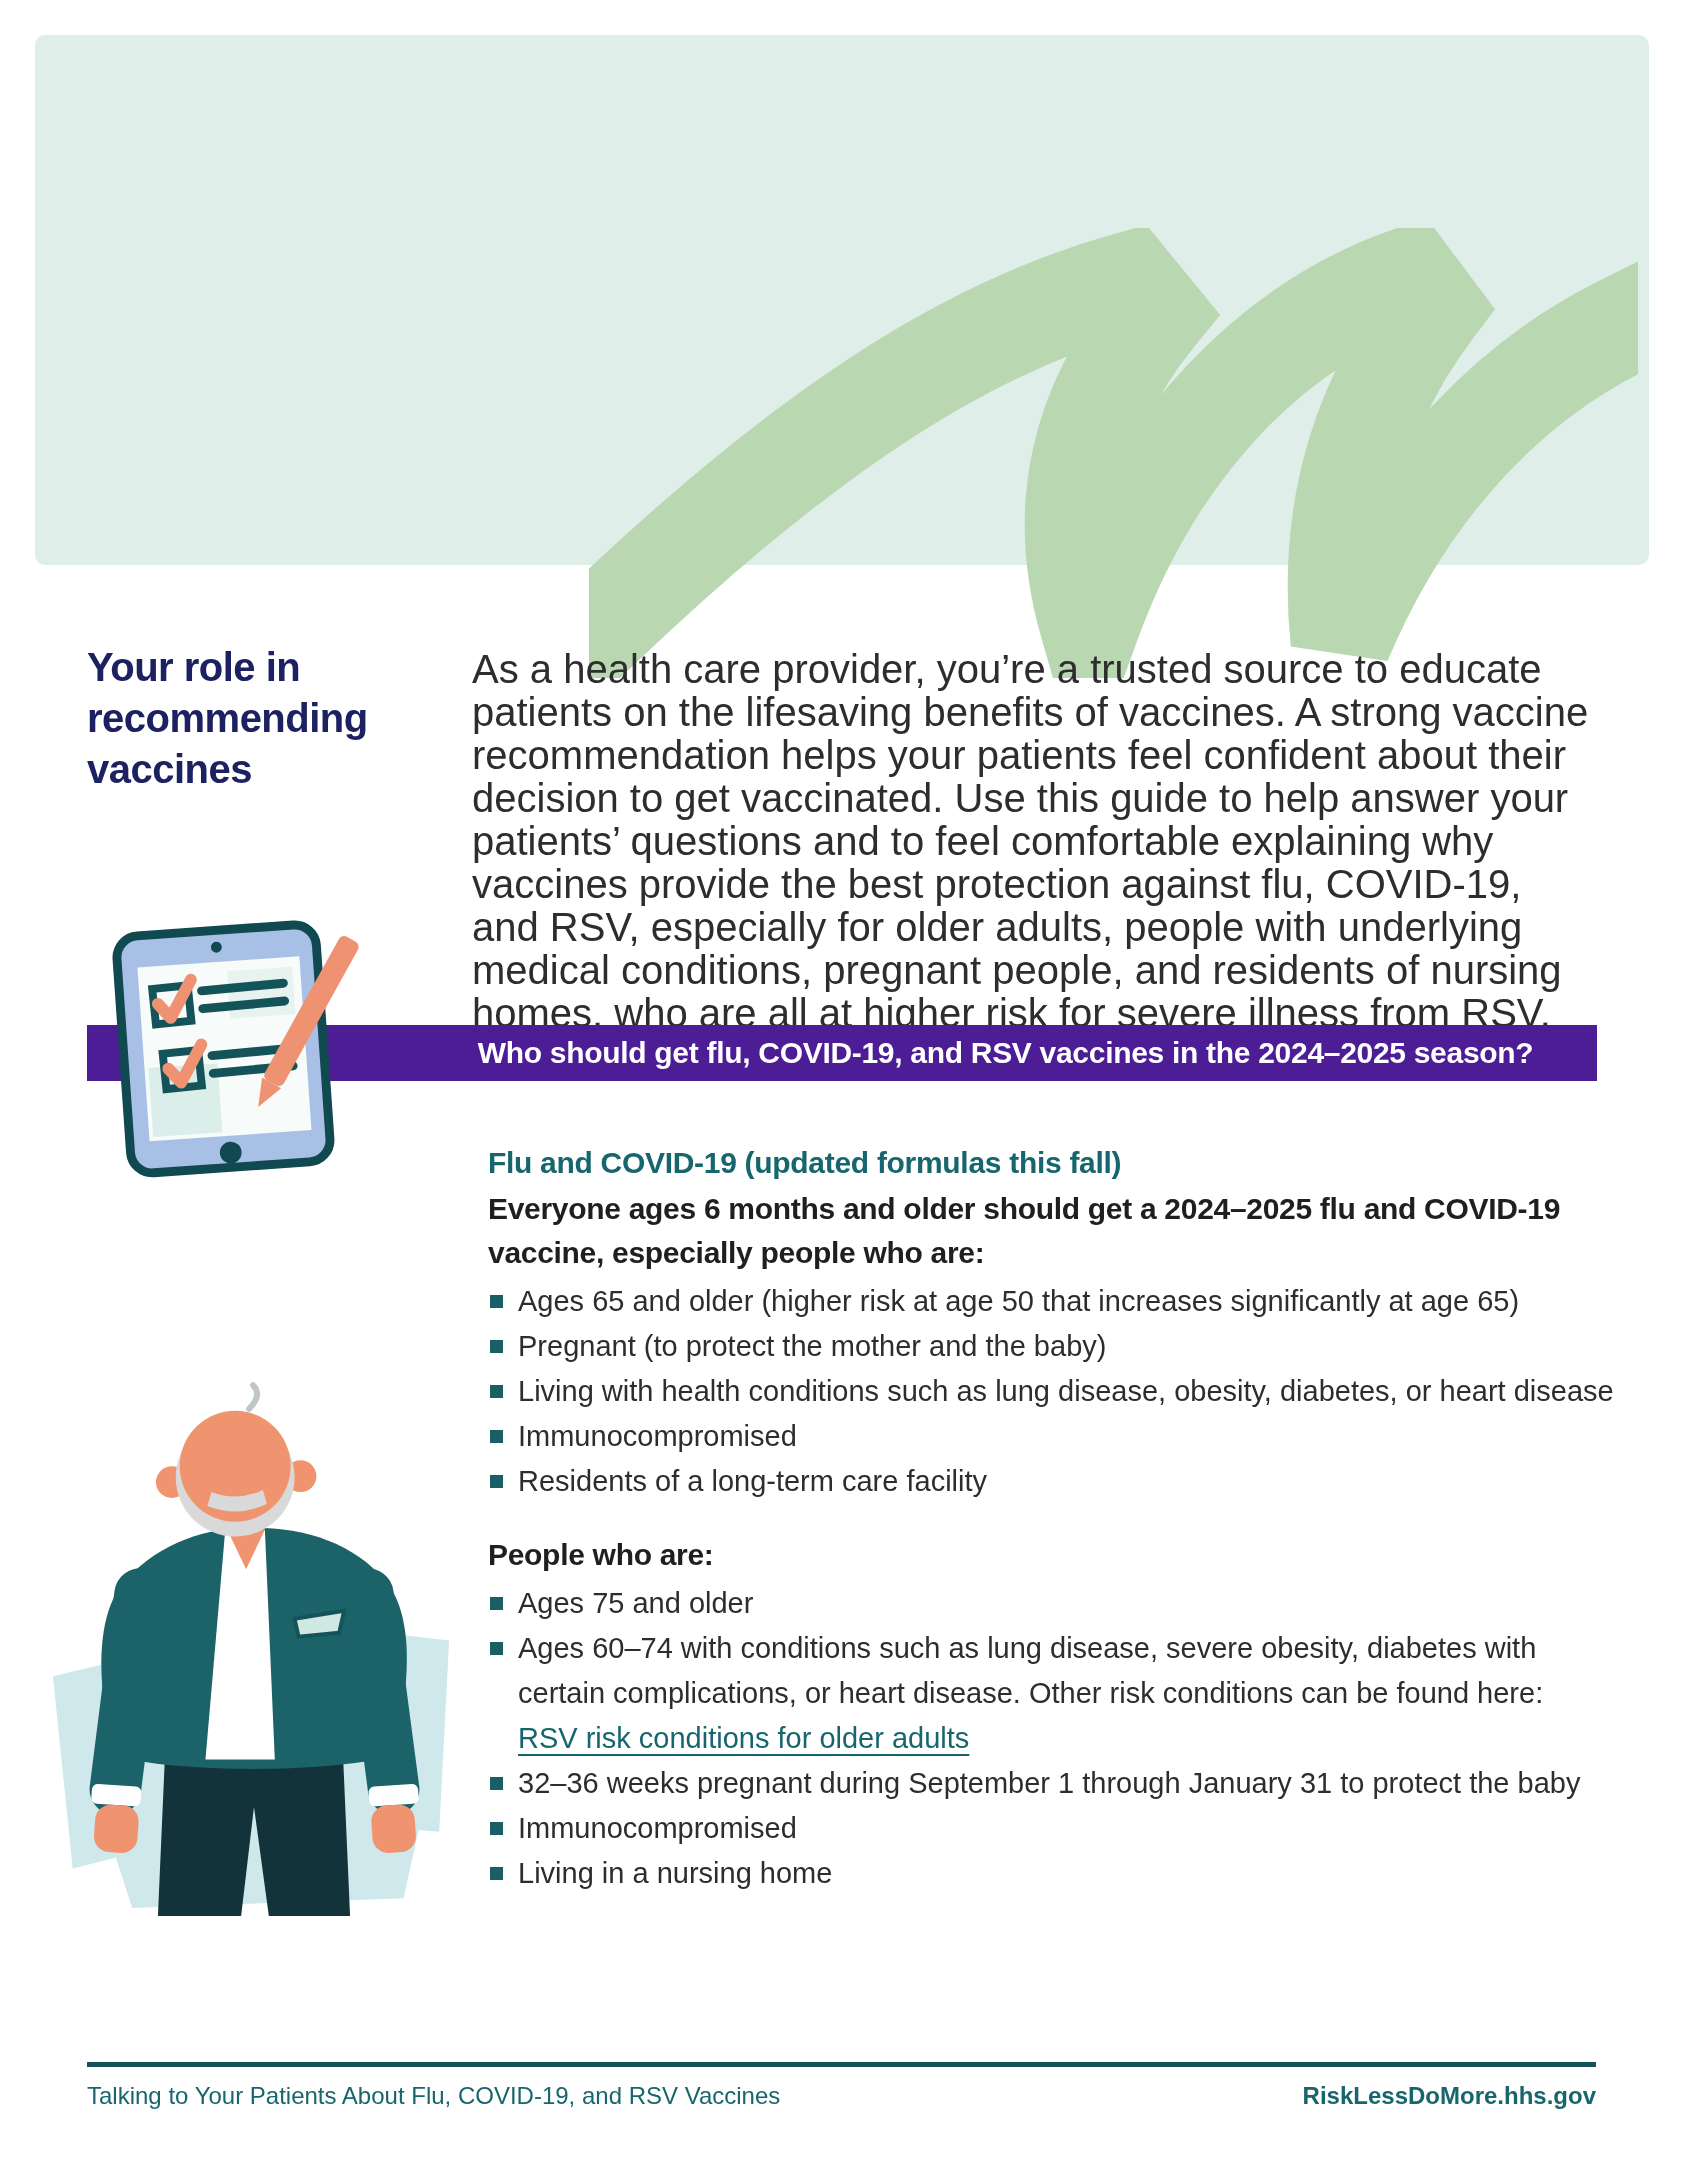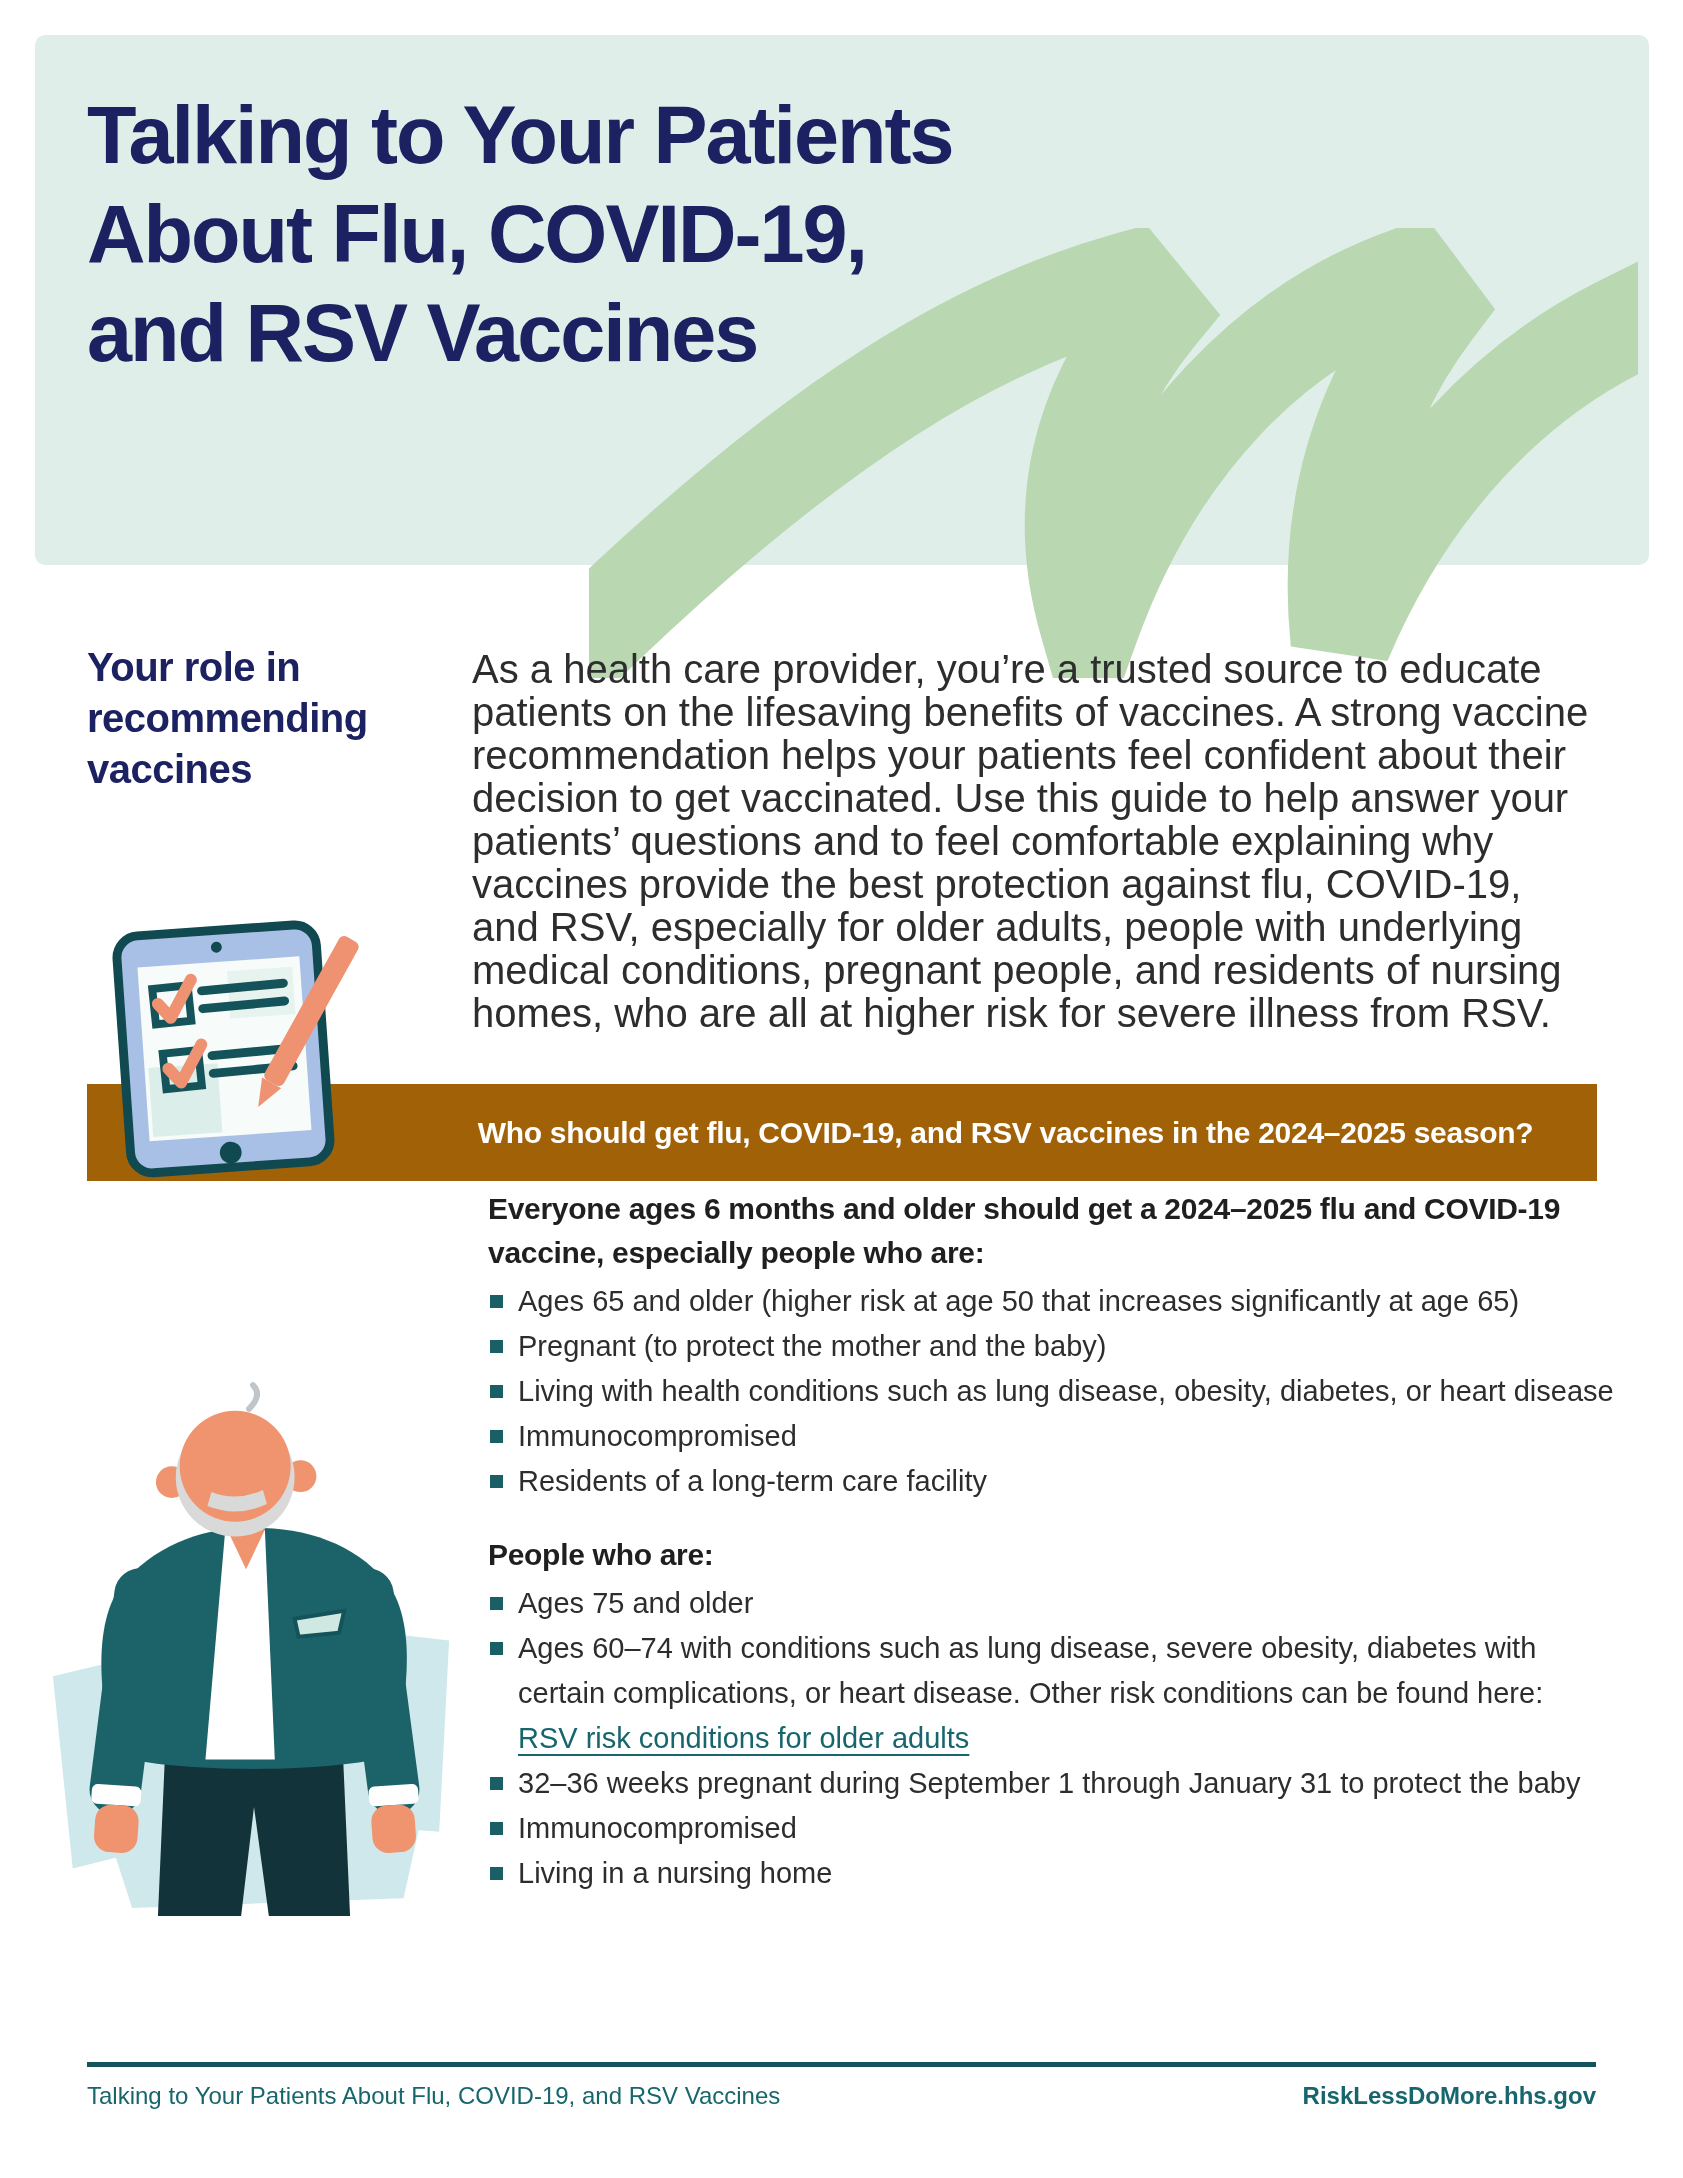--- a/index.html
+++ b/index.html
@@ -32,22 +32,22 @@
     letter-spacing:-0.5px;
   }
   .role-heading span { display:block; }
   .intro-paragraph {
     position:absolute; left:472px; top:648px; width:1124px;
     color:#2d2d2d; font-size:40px; line-height:43px;
   }
 
   
   .season-banner {
-    position:absolute; left:87px; top:1084px; width:1510px; height:97px;
-    background:#a16207; z-index:1;
+    position:absolute; left:87px; top:1025px; width:1510px; height:56px;
+    background:#4c1d95; z-index:1;
     display:flex; align-items:center; justify-content:center;
     padding-left:327px;
   }
   .season-banner .banner-text {
     color:#ffffff; font-size:30px; font-weight:bold; letter-spacing:-0.3px;
   }
 
   
   .tablet-illustration {
     position:absolute; left:94px; top:913px; width:297px; height:282px; z-index:2;
@@ -105,25 +105,20 @@
     <svg class="swoosh-icon" viewBox="0 0 1060 455" fill="none">
       <path d="M 15 400
                C 230 195 390 98 545 55
                L 572 88
                C 498 178 472 282 506 400
                C 572 218 692 98 828 50
                L 852 82
                C 772 188 748 302 760 418
                C 830 252 938 152 1042 100" stroke="#b9d7b0" stroke-width="102" stroke-linecap="square" stroke-linejoin="miter"></path>
     </svg>
-    <div class="page-title">
-      <span>Talking to Your Patients</span>
-      <span>About Flu, COVID-19,</span>
-      <span>and RSV Vaccines</span>
-    </div>
   </div>
 
   <div class="role-heading">
     <span>Your role in</span>
     <span>recommending</span>
     <span>vaccines</span>
   </div>
   <p class="intro-paragraph">As a health care provider, you’re a trusted source to educate patients on the lifesaving benefits of vaccines. A strong vaccine recommendation helps your patients feel confident about their decision to get vaccinated. Use this guide to help answer your patients’ questions and to feel comfortable explaining why vaccines provide the best protection against flu, COVID-19, and RSV, especially for older adults, people with underlying medical conditions, pregnant people, and residents of nursing homes, who are all at higher risk for severe illness from RSV.</p>
 
   <div class="season-banner">

